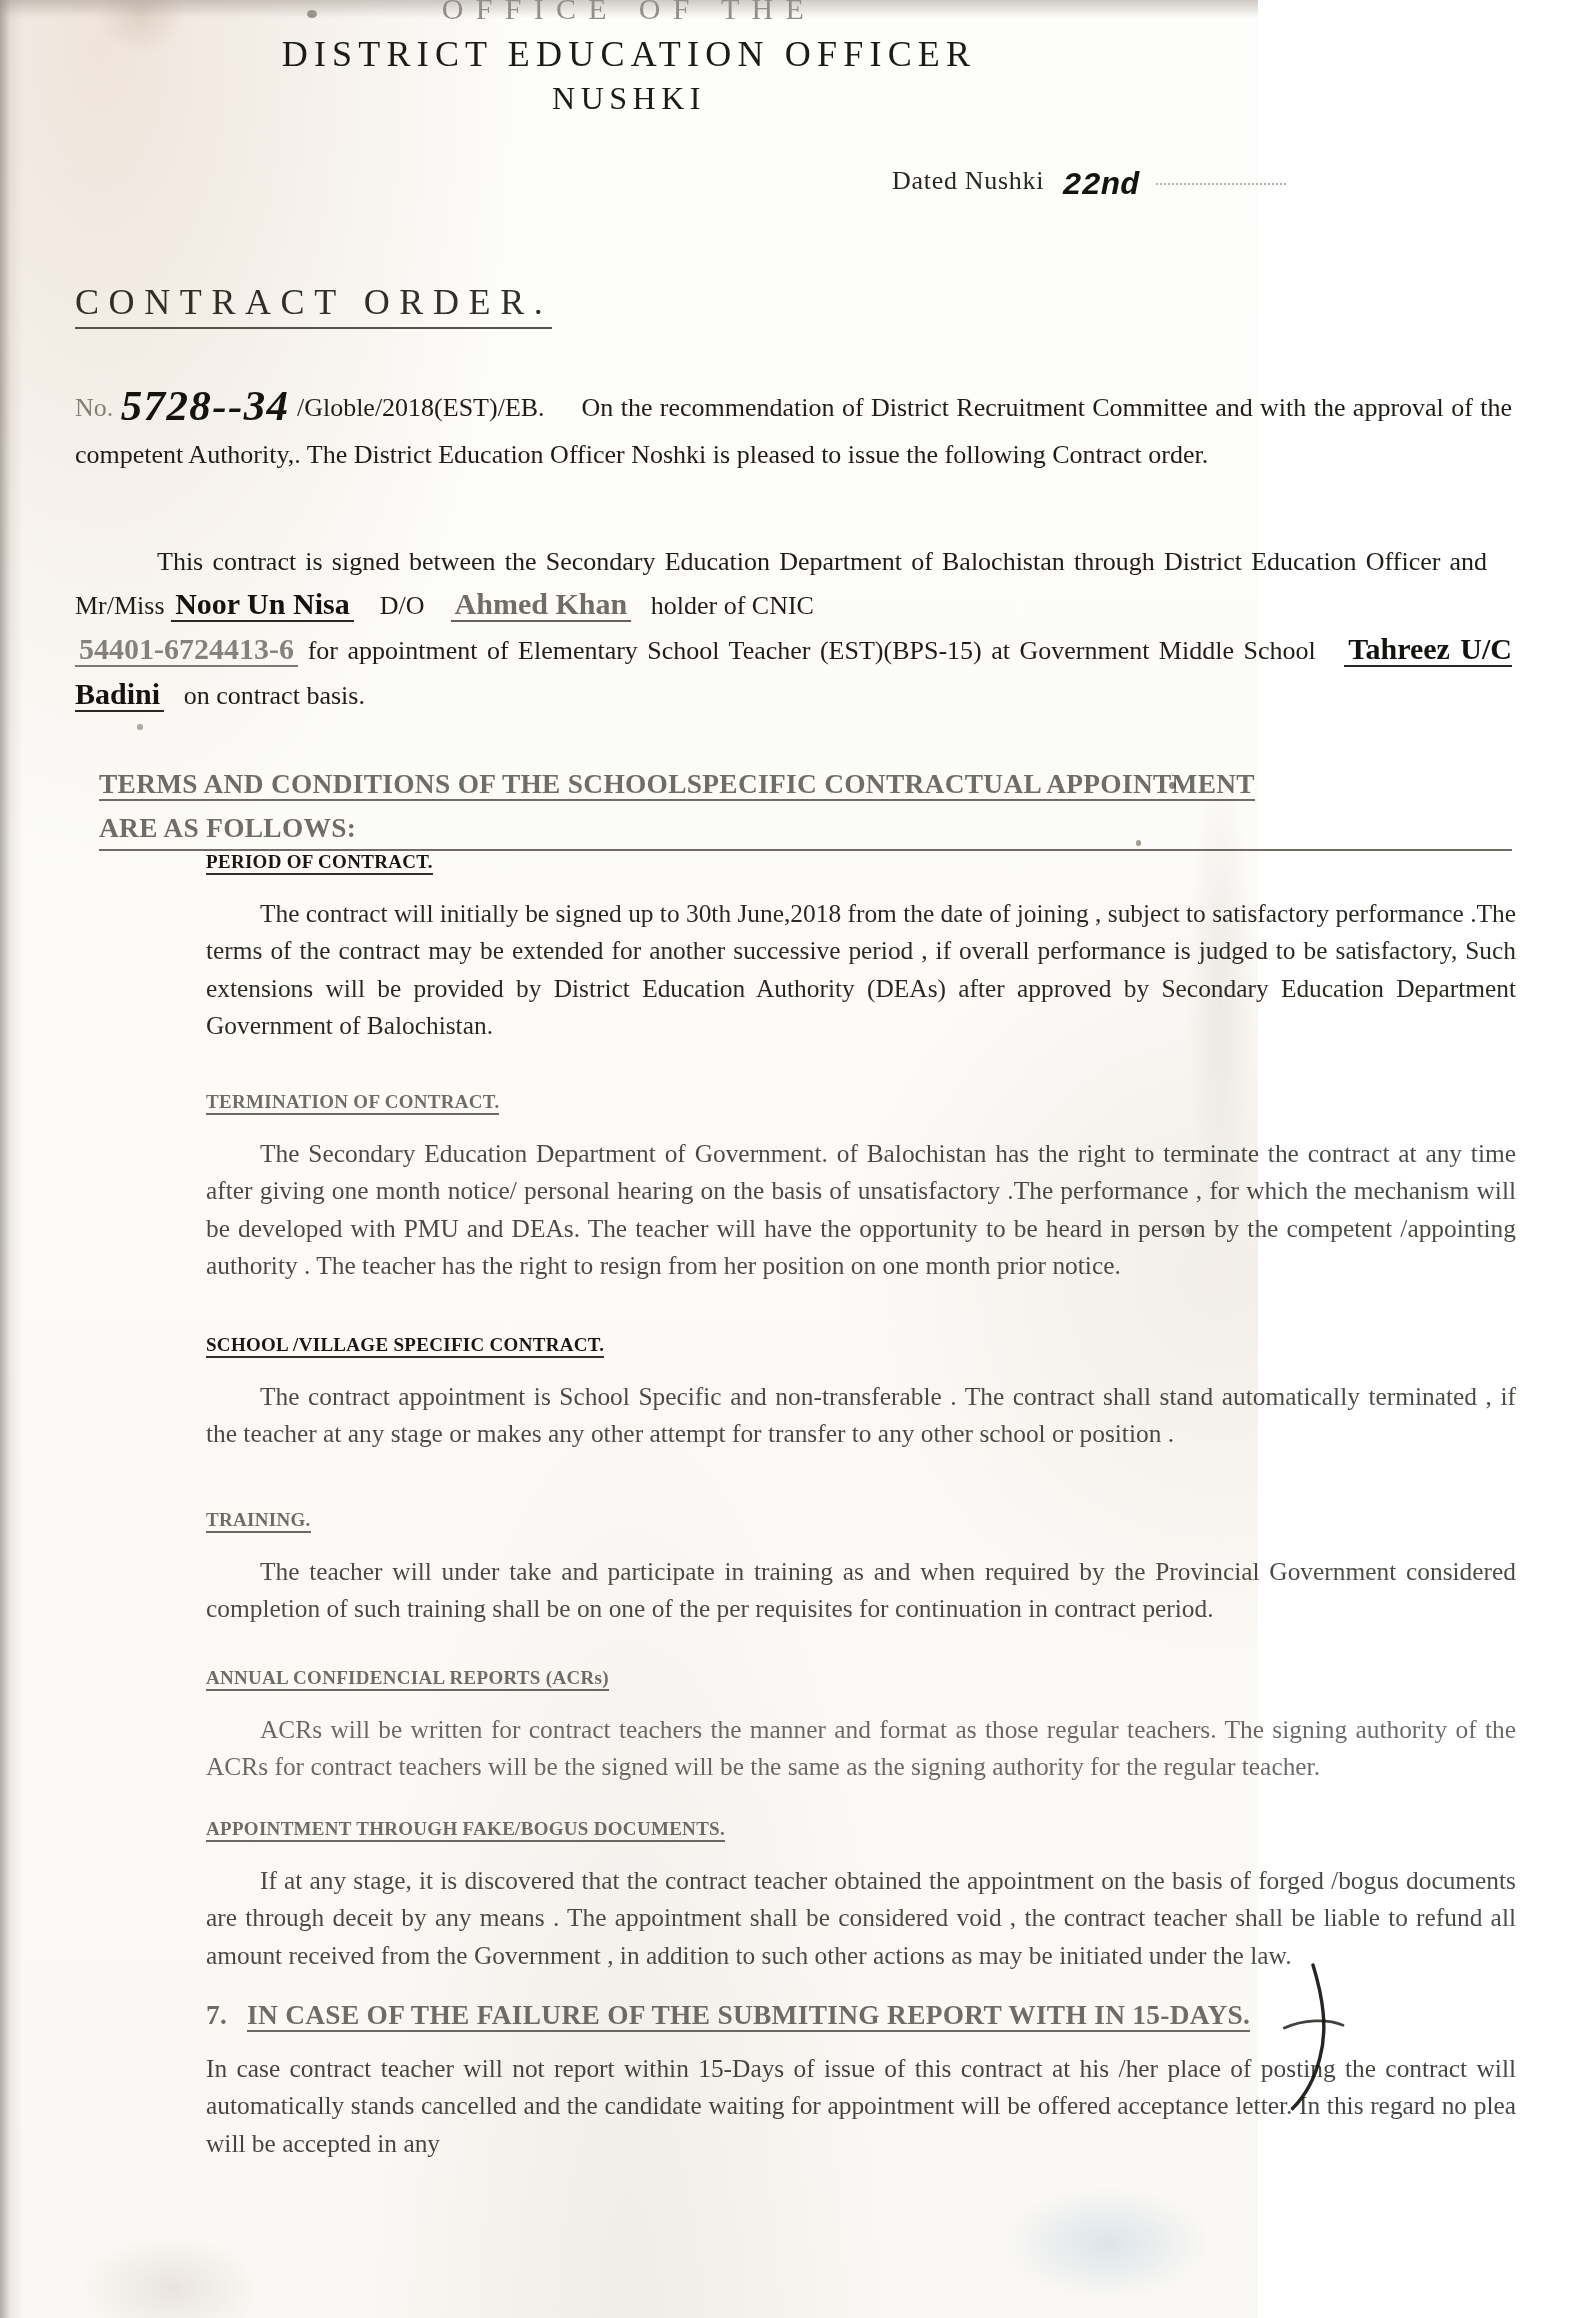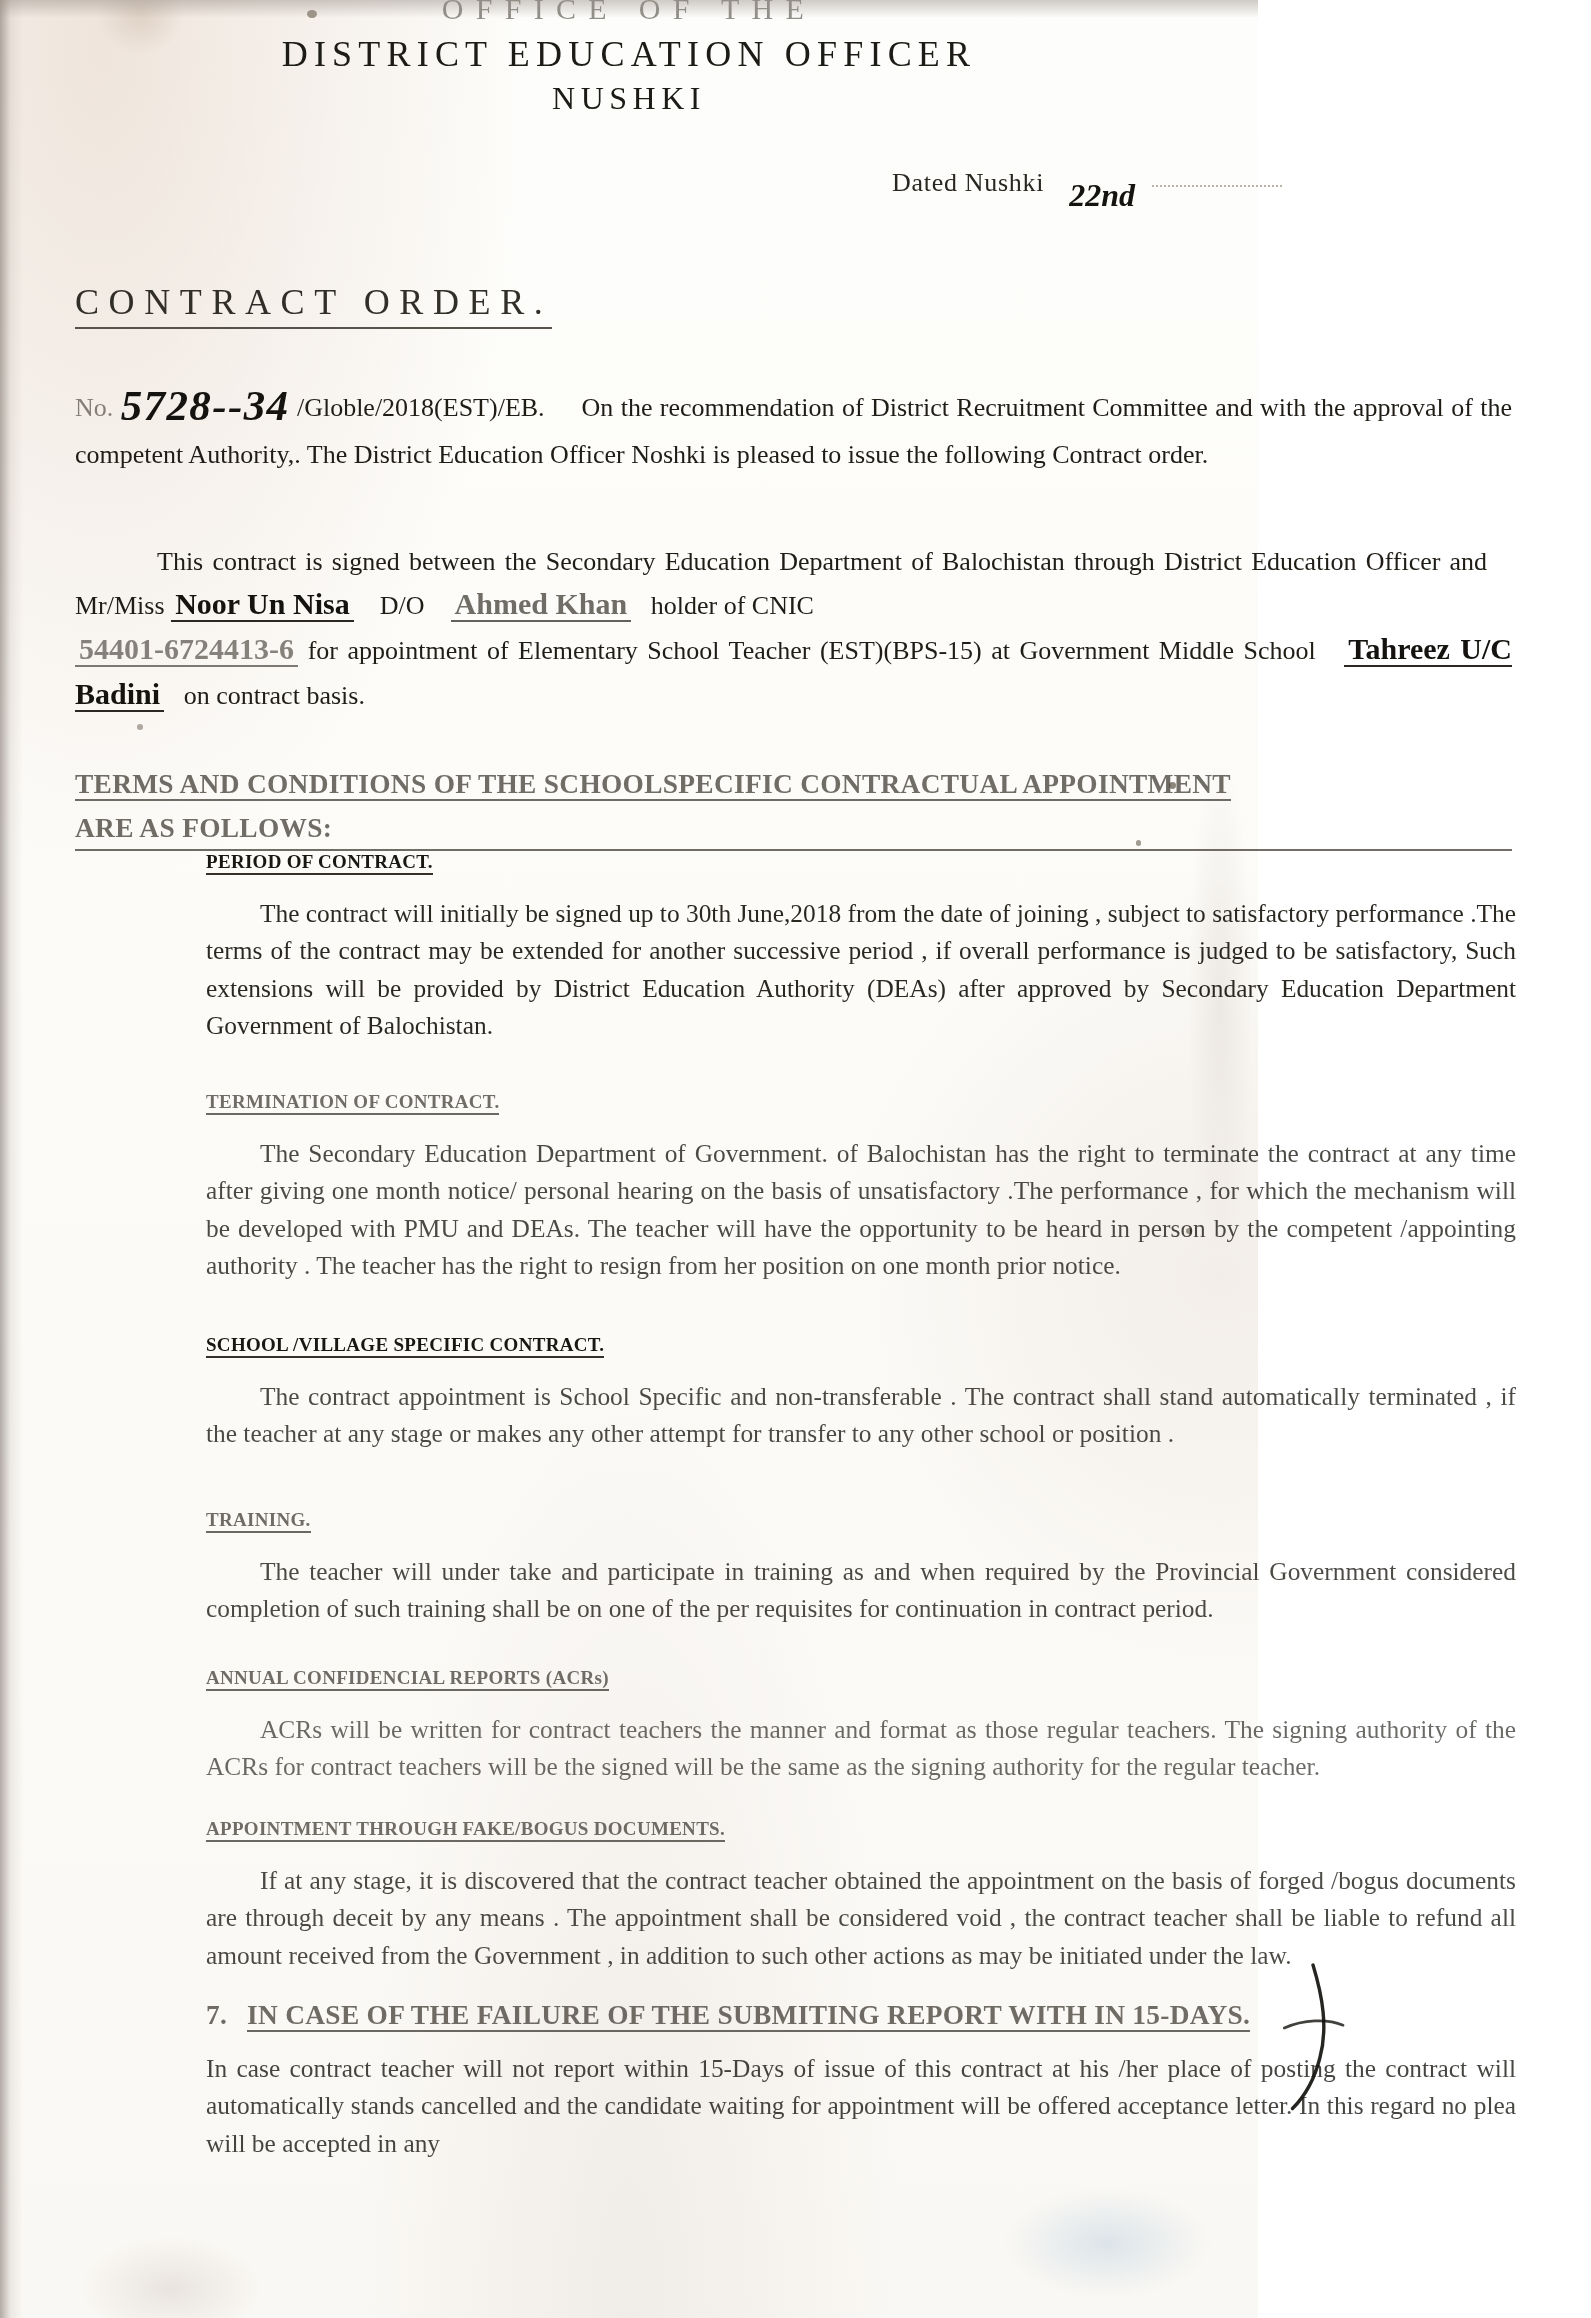--- a/index.html
+++ b/index.html
@@ -104,24 +104,25 @@
     white-space: nowrap;
   }
   .hand {
     font-family: "Liberation Serif", serif;
     font-style: italic;
     font-weight: bold;
     color: #15130f;
   }
   .hand-date {
     font-size: 32px;
-    margin-left: 18px;
+    margin-left: 11px;
     letter-spacing: 0;
     position: relative;
-    top: 15px;
+    top: 5px;
+    font-family: Liberation Mono, monospace;
   }
   .dotline {
     display: inline-block;
     margin-left: 9.6px;
     width: 130px;
     border-bottom: 2.1px dotted #b9b2a6;
     vertical-align: 4.1px;
   }
 
   .title-contract {
@@ -168,21 +169,21 @@
   .terms-head {
     position: absolute;
     left: 75px;
     width: 1437px;
     top: 765px;
     font-size: 27.4px;
     font-weight: bold;
     line-height: 1.45;
     letter-spacing: 0.3px;
   }
-  .terms-head span { border-bottom: 2.1px solid #3a352d; }
+  .terms-head span { border-bottom: 2.1px solid #3a352d; margin-left: 24px; }
   .terms-head .l2 { display: block; margin-top: 4.1px; }
 
   .sec {
     position: absolute;
     left: 206px;
     width: 1310px;
   }
   .sec h3 {
     margin: 0 0 20px 0;
     font-size: 19px;

